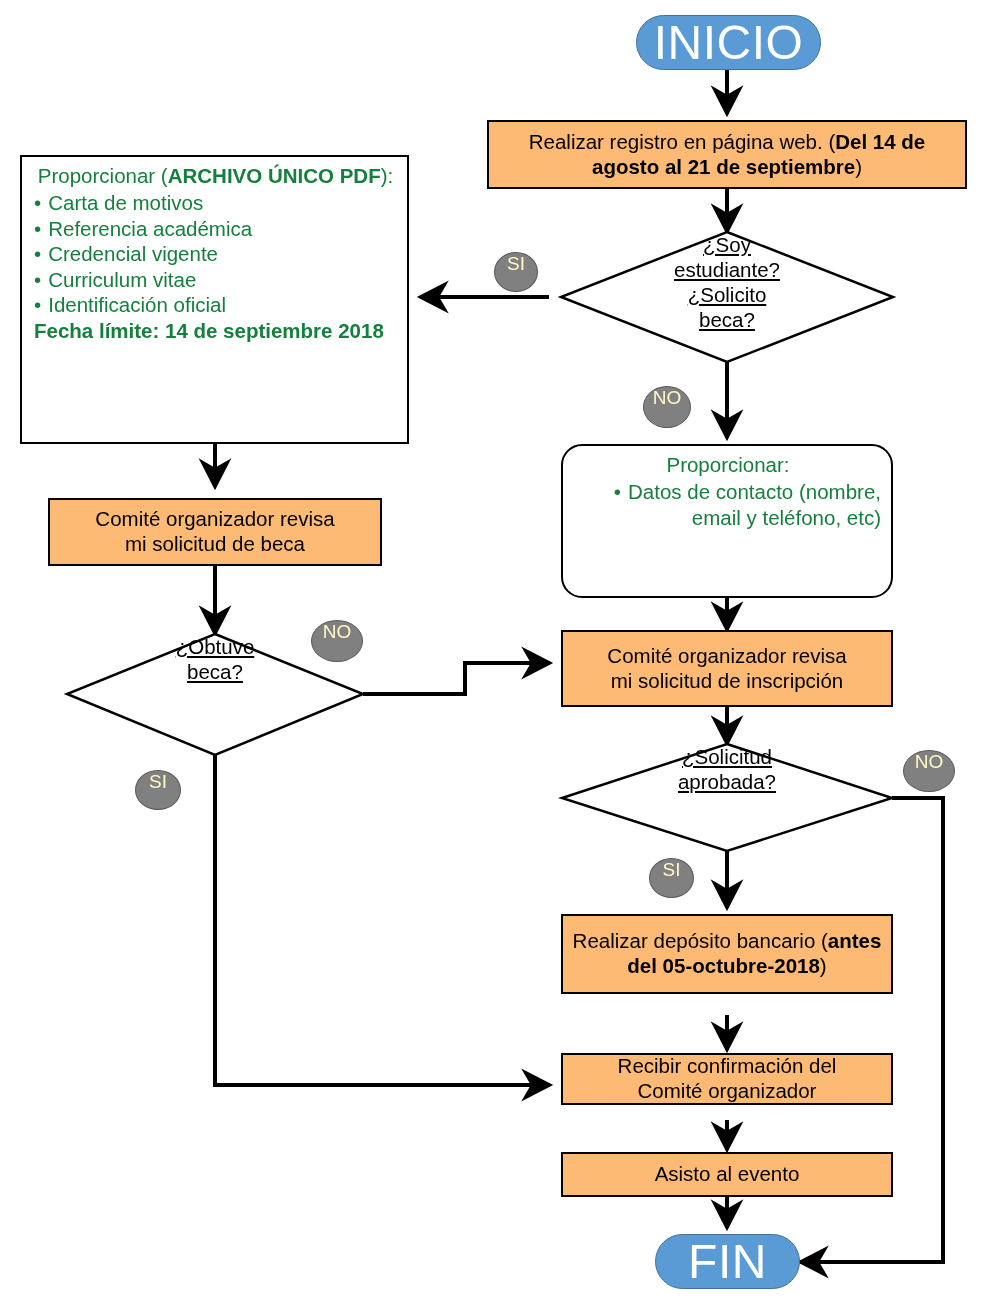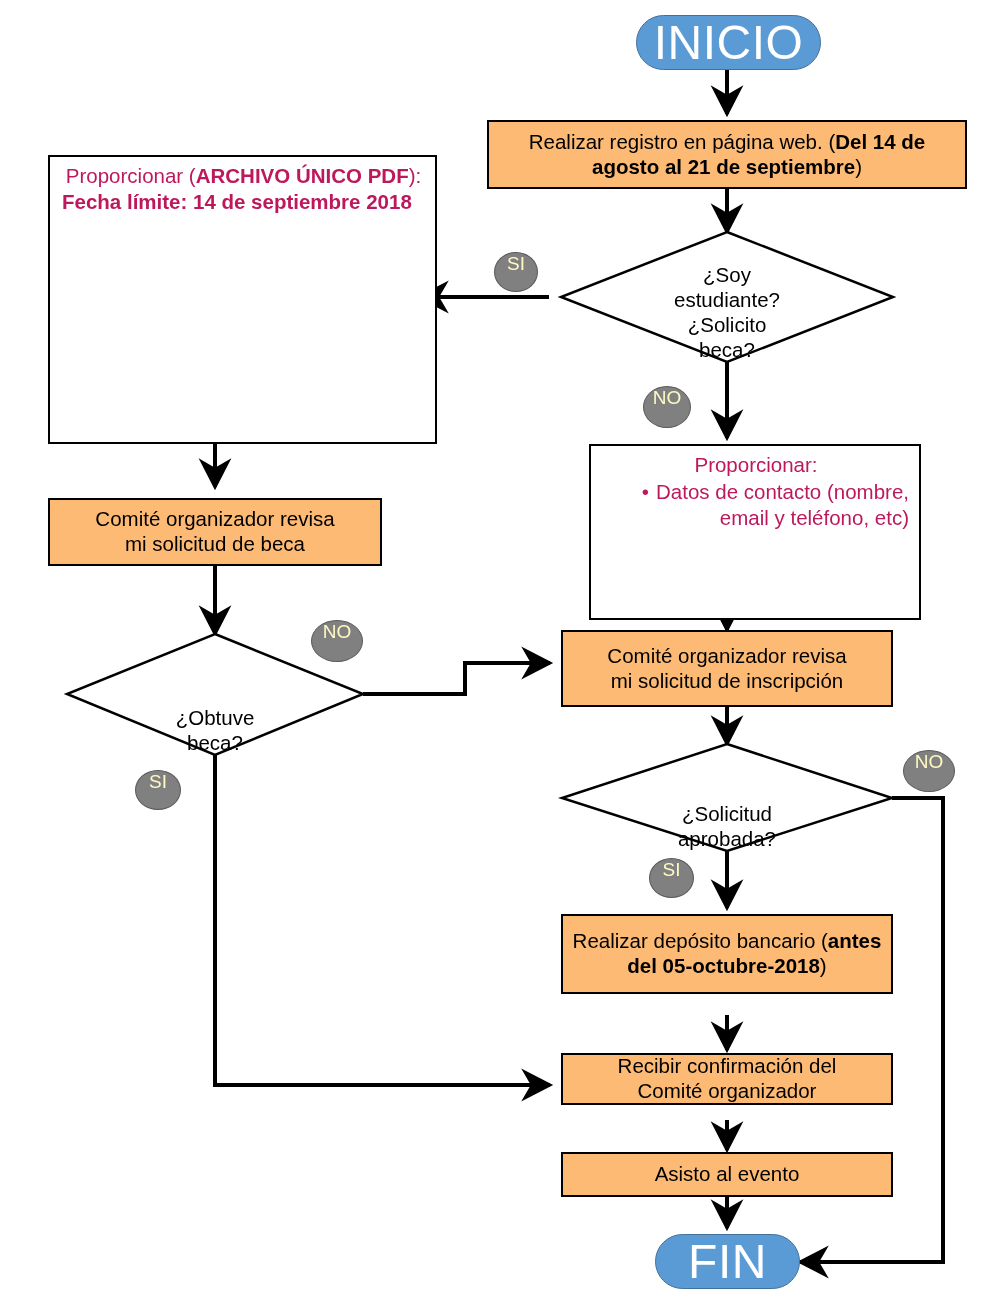--- a/index.html
+++ b/index.html
@@ -21,45 +21,45 @@
     font-size:20.5px;
     color:#000;
     line-height:1.20;
     padding:2px 6px;
   }
   .proc .inner{width:100%;}
   .proc b{font-weight:bold;}
 
   .listbox{
     border:2px solid #000;background:#fff;
-    font-size:20.5px;line-height:1.24;color:#be185d;
+    font-size:20.5px;line-height:1.24;color:#15803d;
     padding:6px 10px 4px 12px;
     box-sizing:border-box;
-    margin-left:28px;
   }
   .listbox .hdr{text-align:center;}
   .listbox ul{list-style:none;margin:2px 0 0 0;padding:0;}
   .listbox ul li{text-indent:0;white-space:nowrap;}
   .listbox ul li::before{content:"\2022";margin-right:7px;}
   .listbox .foot{font-weight:bold;margin-top:1px;}
 
   .term{
     background:#5B9BD5;
     border:1px solid #41719C;
     border-radius:28px;
     display:flex;align-items:center;justify-content:center;
     color:#ffffff;
     font-size:48px;
     letter-spacing:.5px;
   }
 
   .diamond{
-    display:flex;align-items:flex-end;justify-content:center;
+    display:flex;align-items:flex-start;justify-content:center;
     text-align:center;font-size:20.5px;line-height:1.22;color:#000;
     pointer-events:none;
+    text-decoration:underline;
   }
   .diamond .dtext{position:relative;z-index:2;}
 
   .badge{
     position:absolute;
     border-radius:50%;
     background:#808080;
     border:1.5px solid #595959;
     color:#fef9c3;
     display:flex;justify-content:center;
@@ -132,24 +132,31 @@
     <div class="dtext">
       <div>¿Soy</div>
       <div>estudiante?</div>
       <div>¿Solicito</div>
       <div>beca?</div>
     </div>
   </div>
 
   <div class="node listbox" style="left:20px;top:155px;width:389px;height:289px;">
     <div class="hdr"><span>Proporcionar (</span><b>ARCHIVO ÚNICO PDF</b><span>):</span></div>
+    <ul>
+      <li>Carta de motivos</li>
+      <li>Referencia académica</li>
+      <li>Credencial vigente</li>
+      <li>Curriculum  vitae</li>
+      <li>Identificación oficial</li>
+    </ul>
     <div class="foot">Fecha límite: 14 de septiembre 2018</div>
   </div>
 
-  <div class="node listbox" style="left:561px;top:444px;width:332px;height:176px;text-align:center;">
+  <div class="node listbox" style="left:561px;top:444px;width:332px;height:154px;text-align:center;border-radius:21px;">
     <div class="hdr">Proporcionar:</div>
     <ul style="text-align:right;padding-left:26px;">
       <li style="white-space:normal;">Datos de contacto (nombre, email y teléfono, etc)</li>
     </ul>
   </div>
 
   <div class="node proc" style="left:48px;top:498px;width:334px;height:68px;">
     <div class="inner">
       <div>Comité organizador revisa</div>
       <div>mi solicitud  de beca</div>

